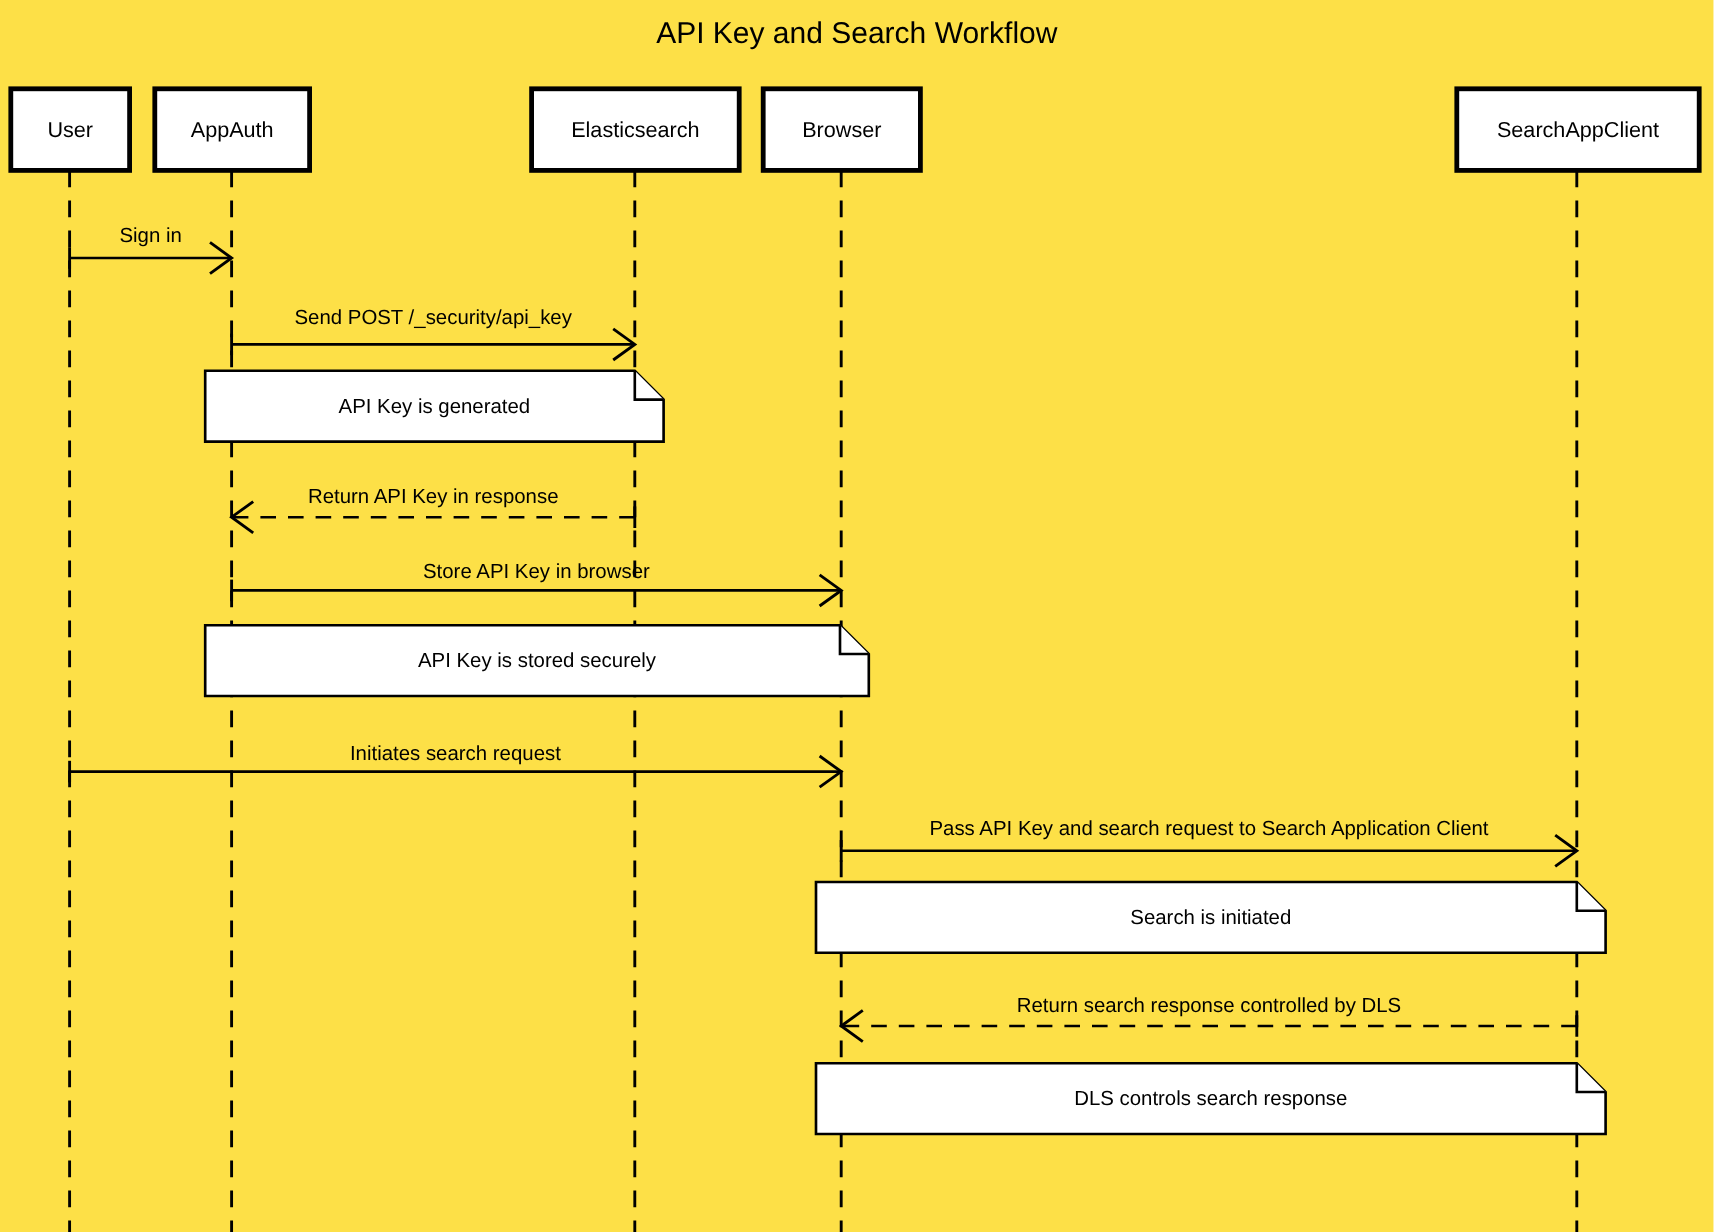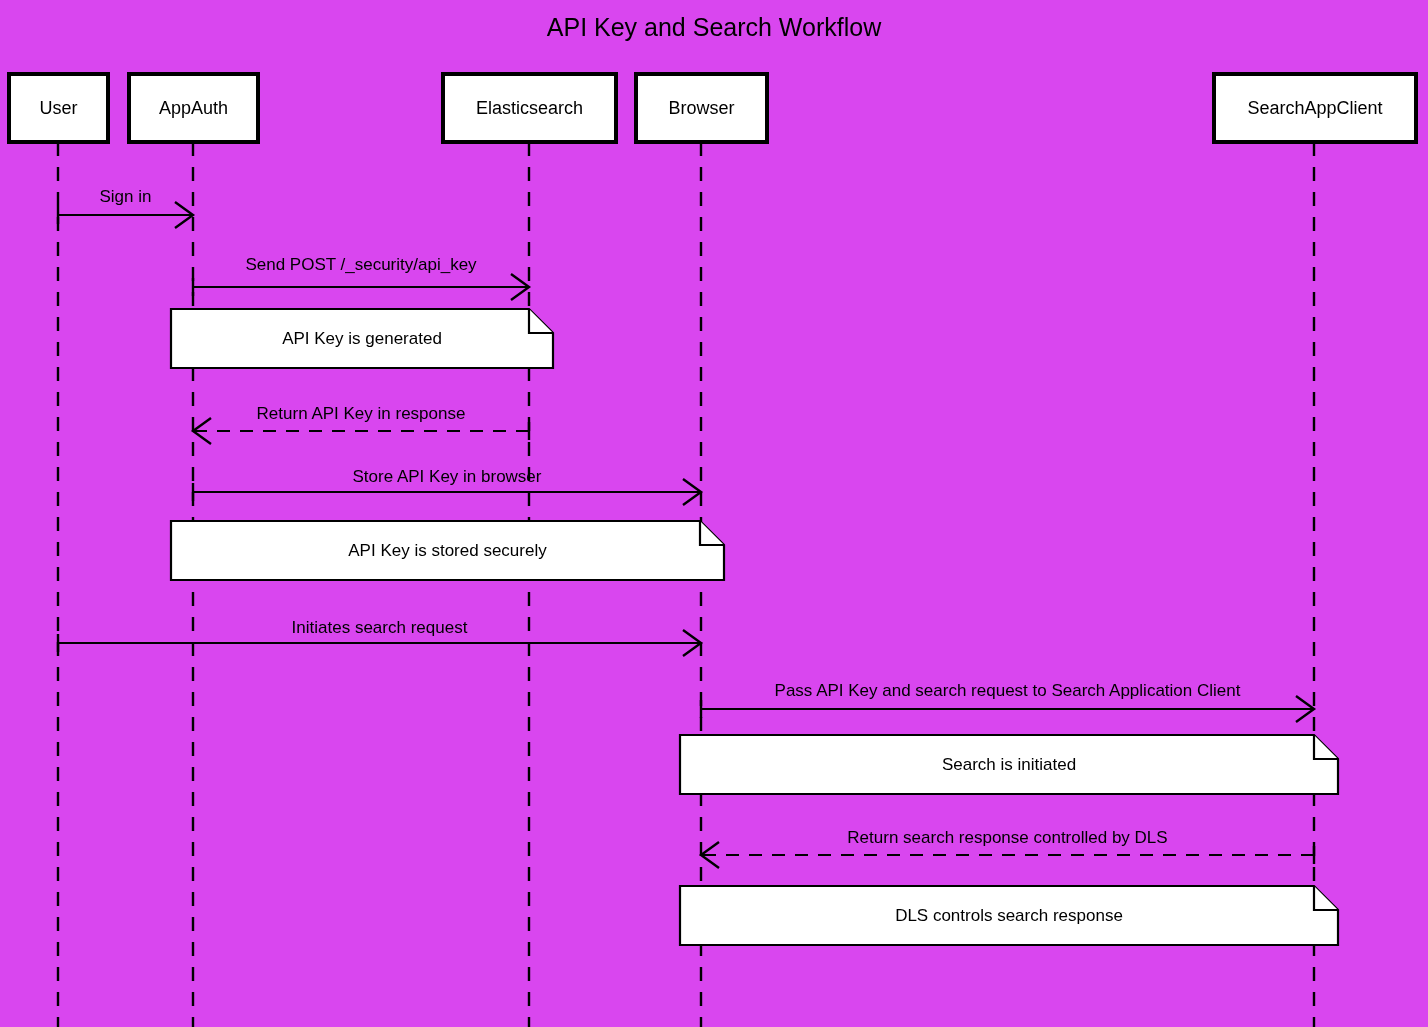--- a/index.html
+++ b/index.html
@@ -11,21 +11,21 @@
   body {
     font-family: "Liberation Sans", sans-serif;
     width: 1428px;
     height: 1027px;
     overflow: hidden;
   }
   #diagram-root {
     position: relative;
     width: 1428px;
     height: 1027px;
-    background: #d946ef;
+    background: #fde047;
   }
   svg.seq {
     display: block;
     width: 1428px;
     height: 1027px;
   }
   .diagram-title {
     font-family: "Liberation Sans", sans-serif;
     font-size: 25px;
     fill: #000000;

